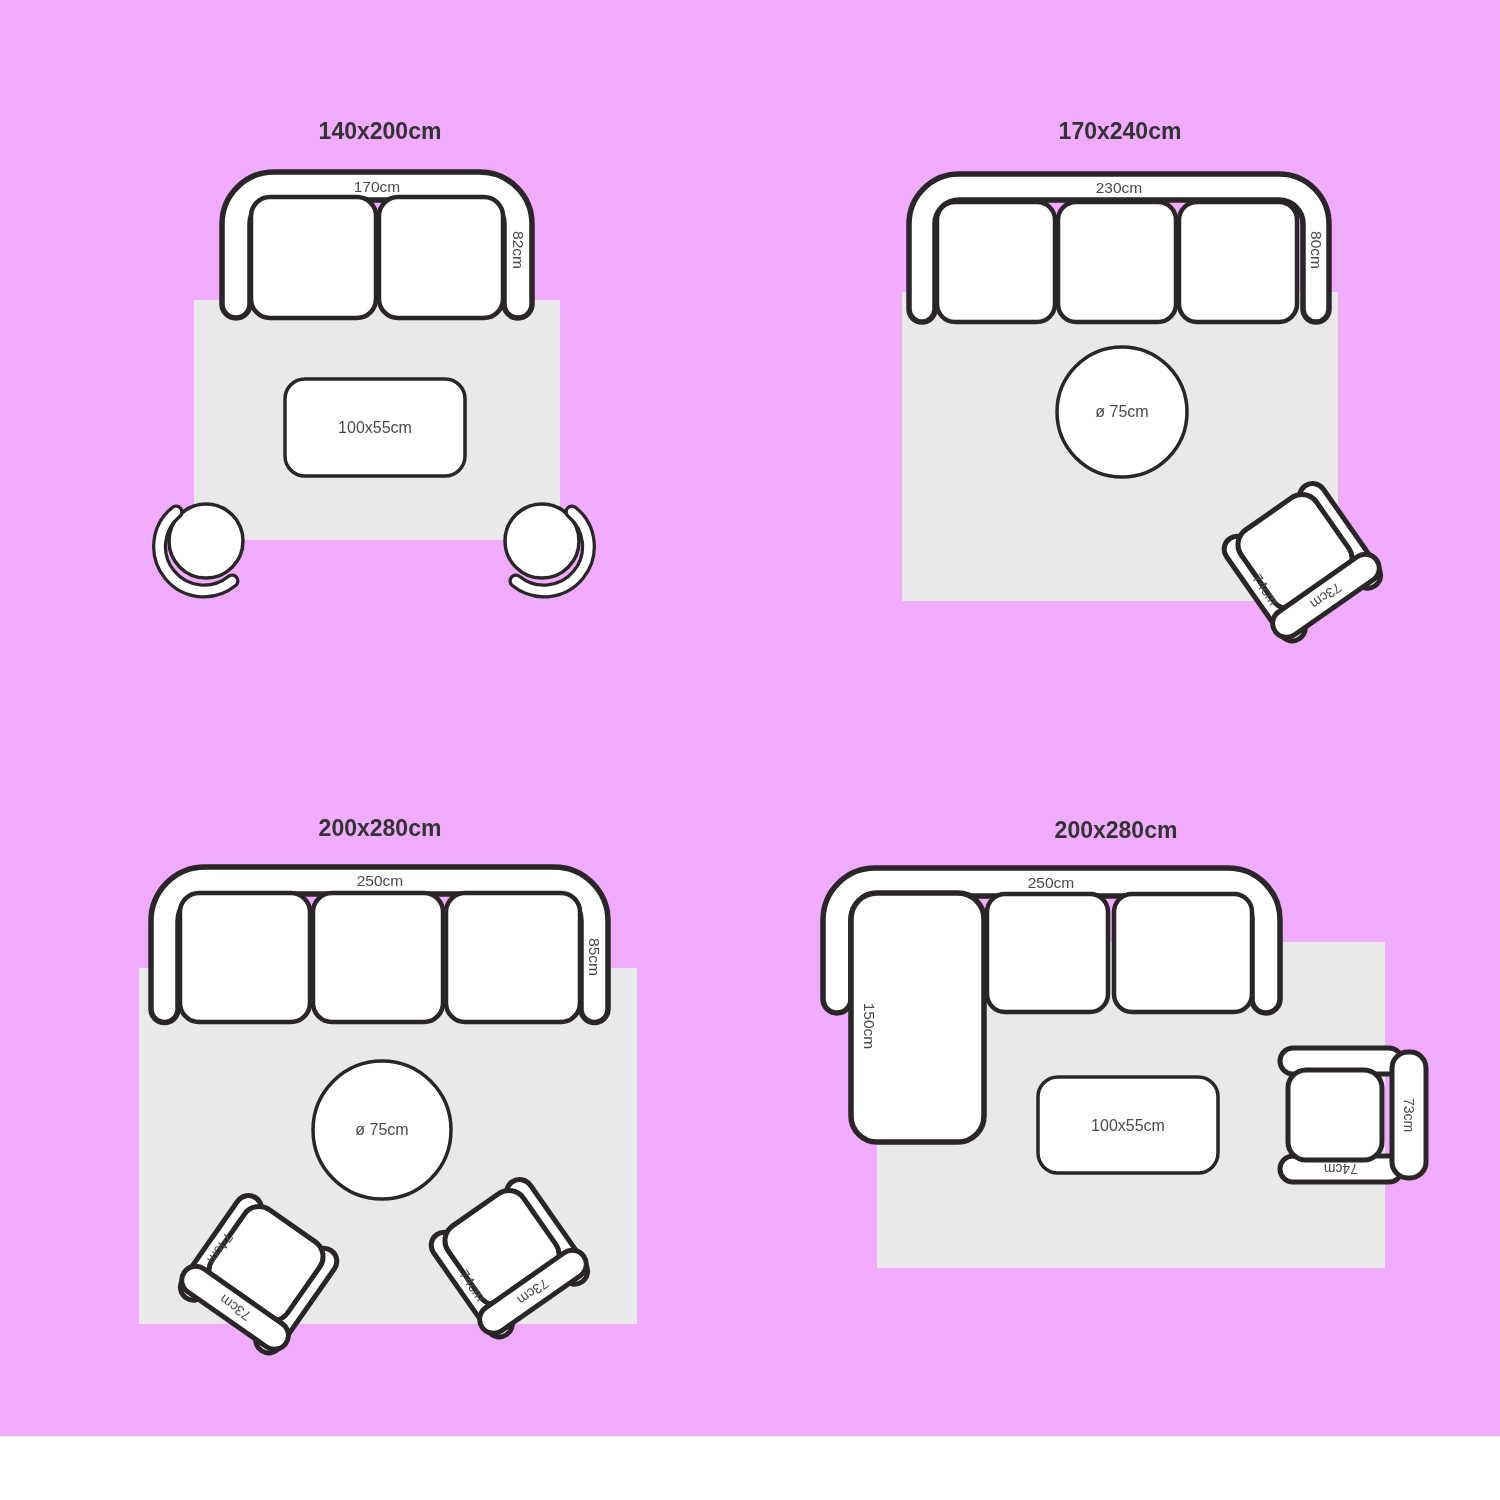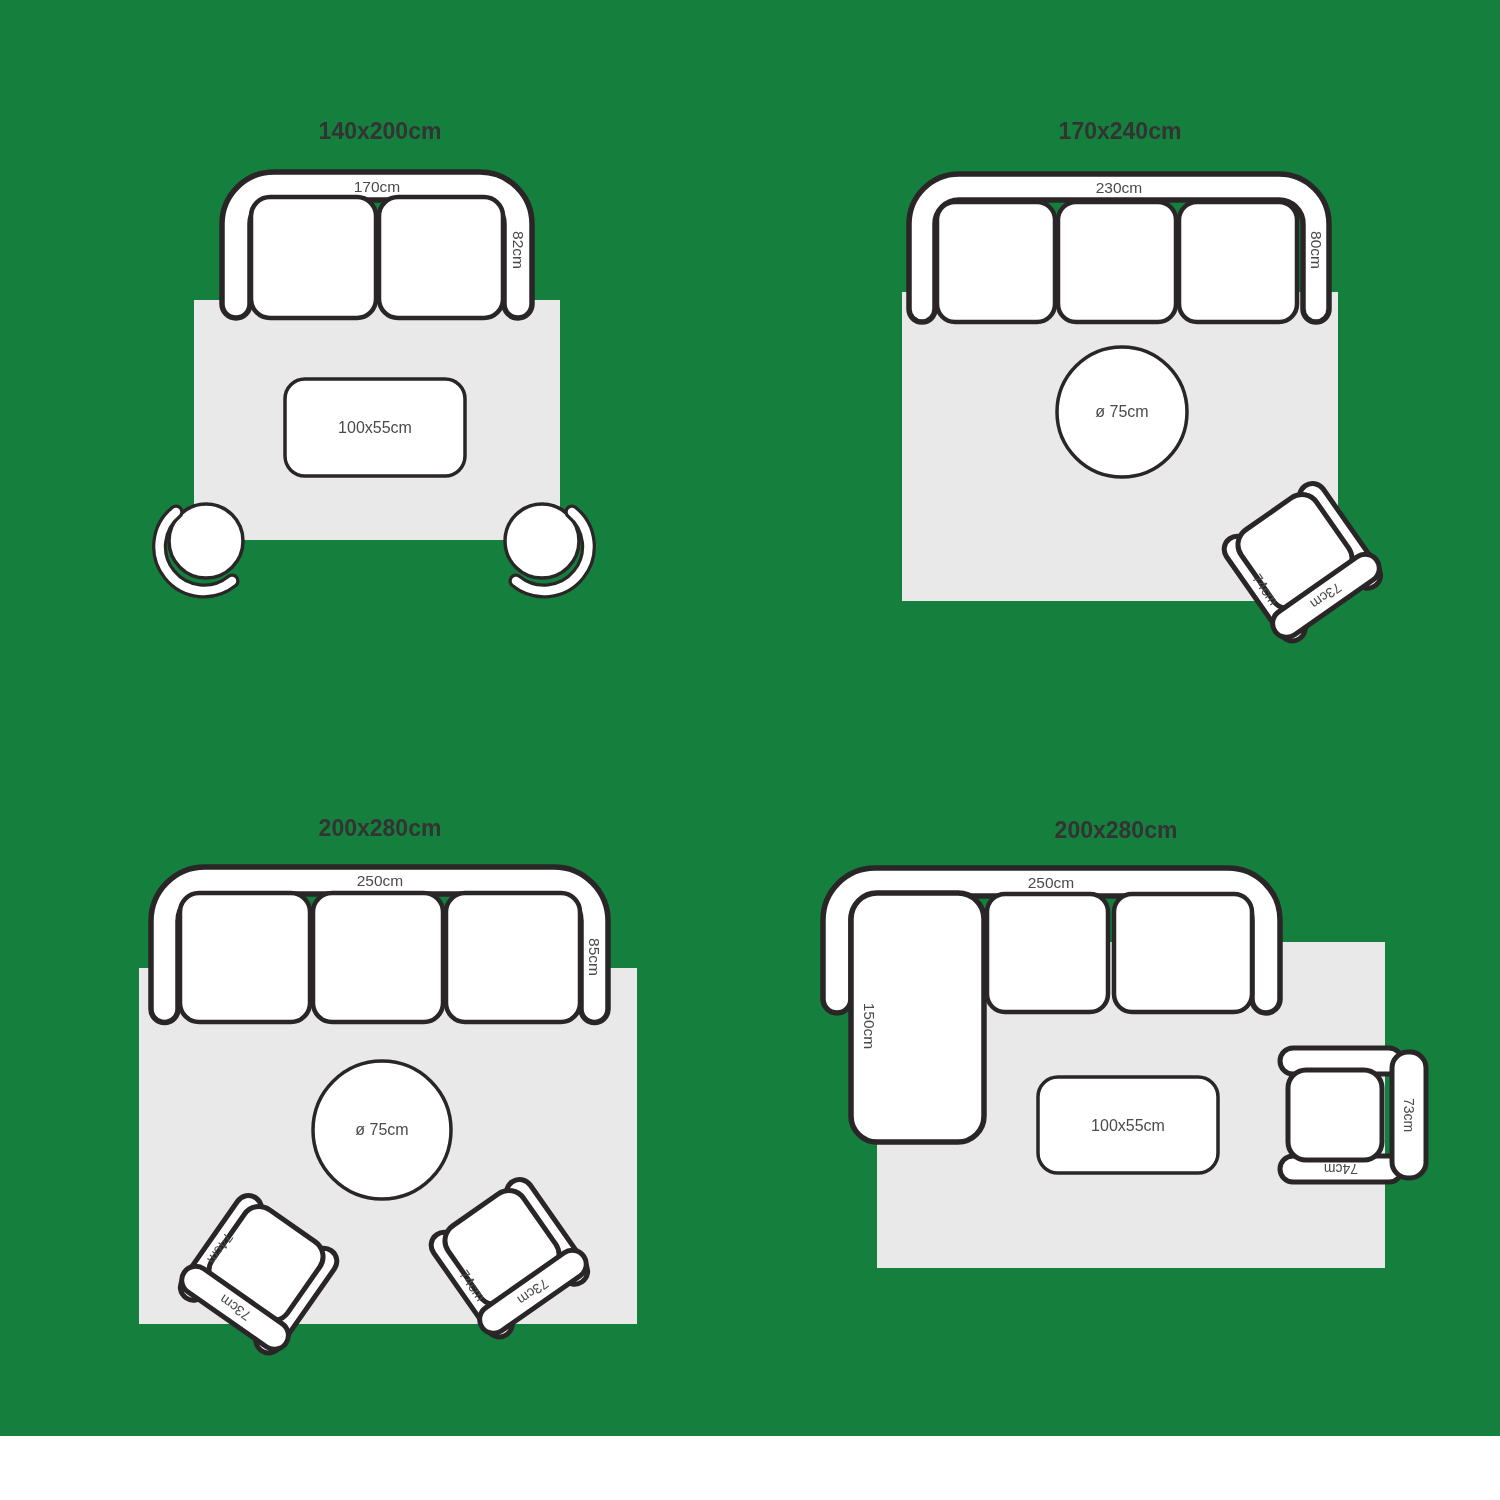--- a/index.html
+++ b/index.html
@@ -1,17 +1,17 @@
 <!DOCTYPE html>
 <html><head>
 <meta charset="utf-8">
 <style>
   html,body{margin:0;padding:0;background:#fff;}
   body{width:1500px;height:1500px;font-family:"Liberation Sans",sans-serif;}
-  .stage{position:relative;width:1500px;height:1436px;background:#15803d;}
+  .stage{position:relative;width:1500px;height:1436px;background:#f0abfc;}
   svg text{font-family:"Liberation Sans","DejaVu Sans",sans-serif;}
   .title{font-size:23px;font-weight:700;fill:#333333;}
   .dim{font-size:15.5px;fill:#4a4a4a;}
   .dim-sm{font-size:14px;fill:#4a4a4a;}
   .tbl{font-size:16px;fill:#4a4a4a;}
   .shell{fill:#ffffff;stroke:#2a2627;stroke-width:5.5;stroke-linejoin:round;}
   .cushion{fill:#ffffff;stroke:#2a2627;stroke-width:4.5;}
   .piece{fill:#ffffff;stroke:#2a2627;stroke-width:5;}
   .tablefill{fill:#ffffff;stroke:#2a2627;stroke-width:3.5;}
   .rug{stroke:none;}

